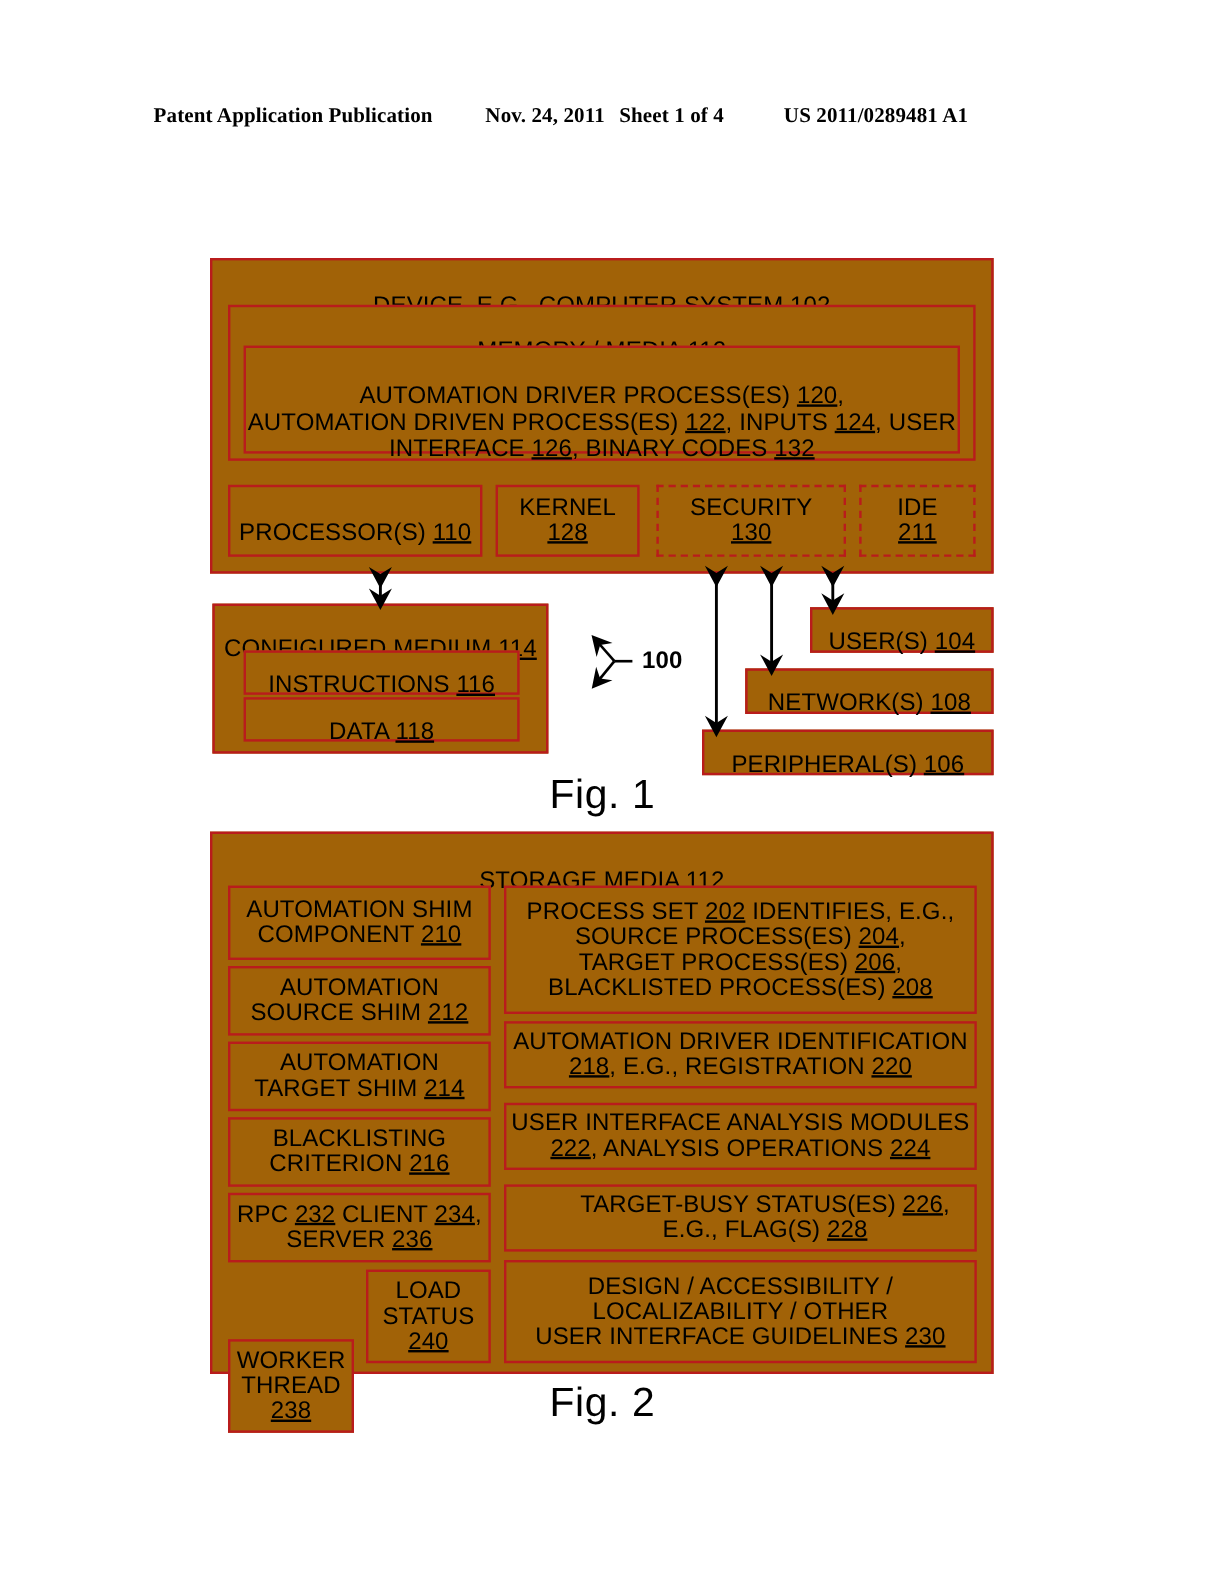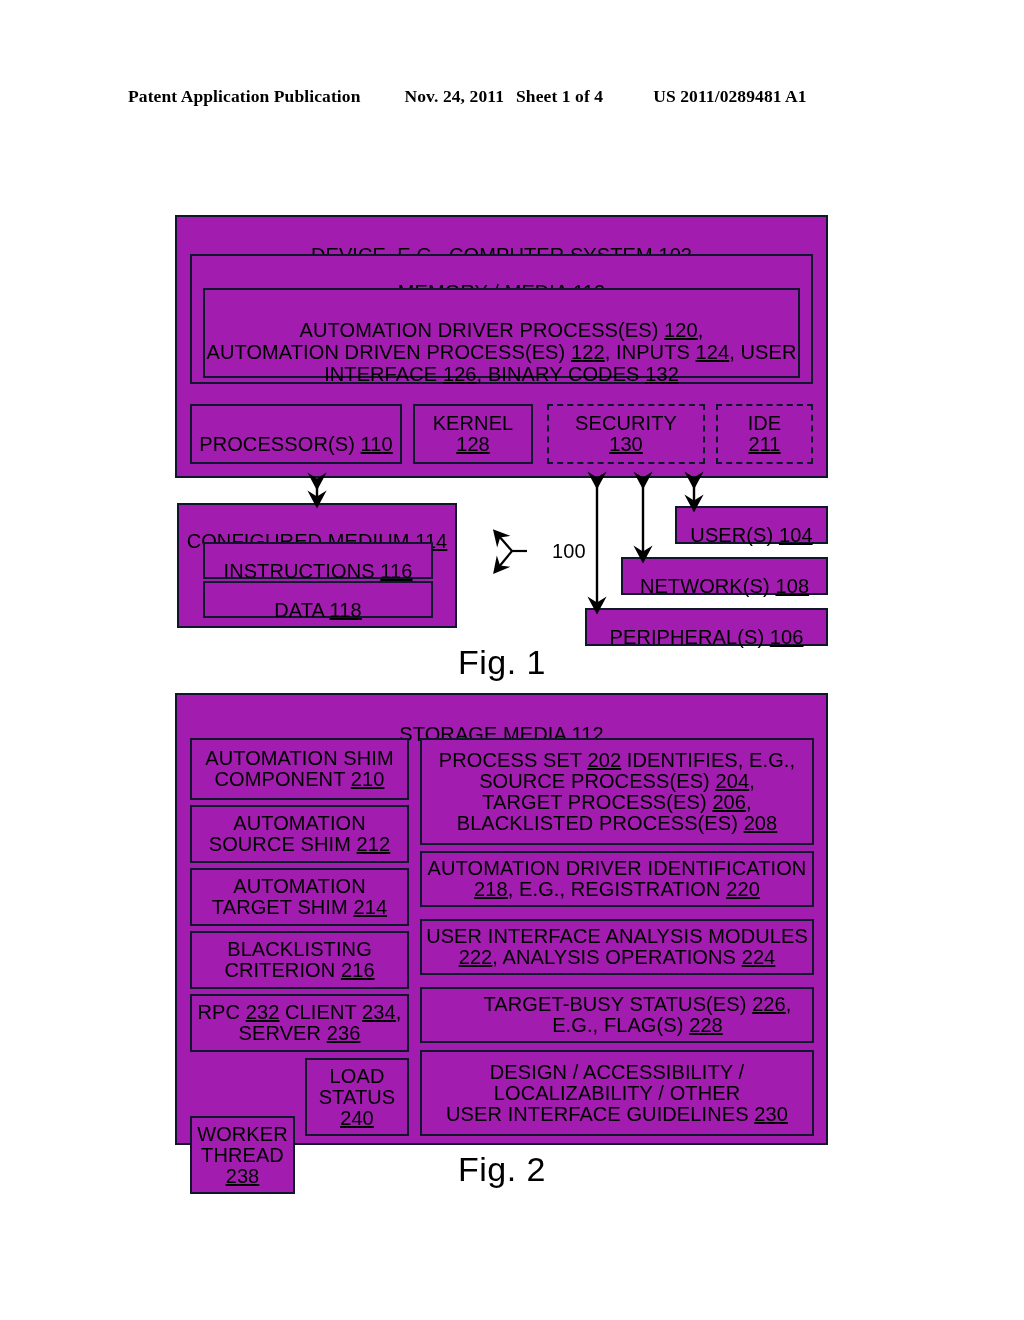--- a/index.html
+++ b/index.html
@@ -32,22 +32,22 @@
   }
   .pub-header .ph-title { }
   .pub-header .ph-date  { margin-left: 44px; }
   .pub-header .ph-sheet { margin-left: 12px; }
   .pub-header .ph-num   { margin-left: 50px; }
 
   
   .pbox {
     position: absolute;
     box-sizing: border-box;
-    border: 2px solid #0f172a;
-    background: #a21caf;
+    border: 2px solid #b91c1c;
+    background: #a16207;
   }
   .pbox.dashed { border-style: dashed; border-width: 2px; }
 
   .btext {
     position: absolute;
     box-sizing: border-box;
     text-align: center;
     font-size: 20px;
     line-height: 21px;
     letter-spacing: 0.1px;
@@ -161,21 +161,21 @@
     NETWORK(S) <u>108</u>
   </div>
 </div>
 
 <div class="pbox center-all" style="left:585px; top:608px; width:243px; height:38px;">
   <div class="btext" style="position:static; width:100%;">
     PERIPHERAL(S) <u>106</u>
   </div>
 </div>
 
-<div class="btext" style="left:552px; top:541px; width:60px; font-size:20px; text-align:left;">100</div>
+<div class="btext" style="left:535px; top:541px; width:60px; font-size:20px; text-align:left;font-weight:bold;">100</div>
 
 <svg class="arrow-layer" viewBox="0 0 1024 1320" xmlns="http://www.w3.org/2000/svg">
   <defs>
     <marker id="ah" markerWidth="9" markerHeight="9" refX="4.5" refY="4.5" orient="auto" markerUnits="strokeWidth">
       <path d="M0.5,0.5 L8,4.5 L0.5,8.5 L3,4.5 Z" fill="#000"></path>
     </marker>
   </defs>
 
   <line x1="317" y1="482" x2="317" y2="500" stroke="#000" stroke-width="2.4" marker-start="url(#ah)" marker-end="url(#ah)"></line>
 

